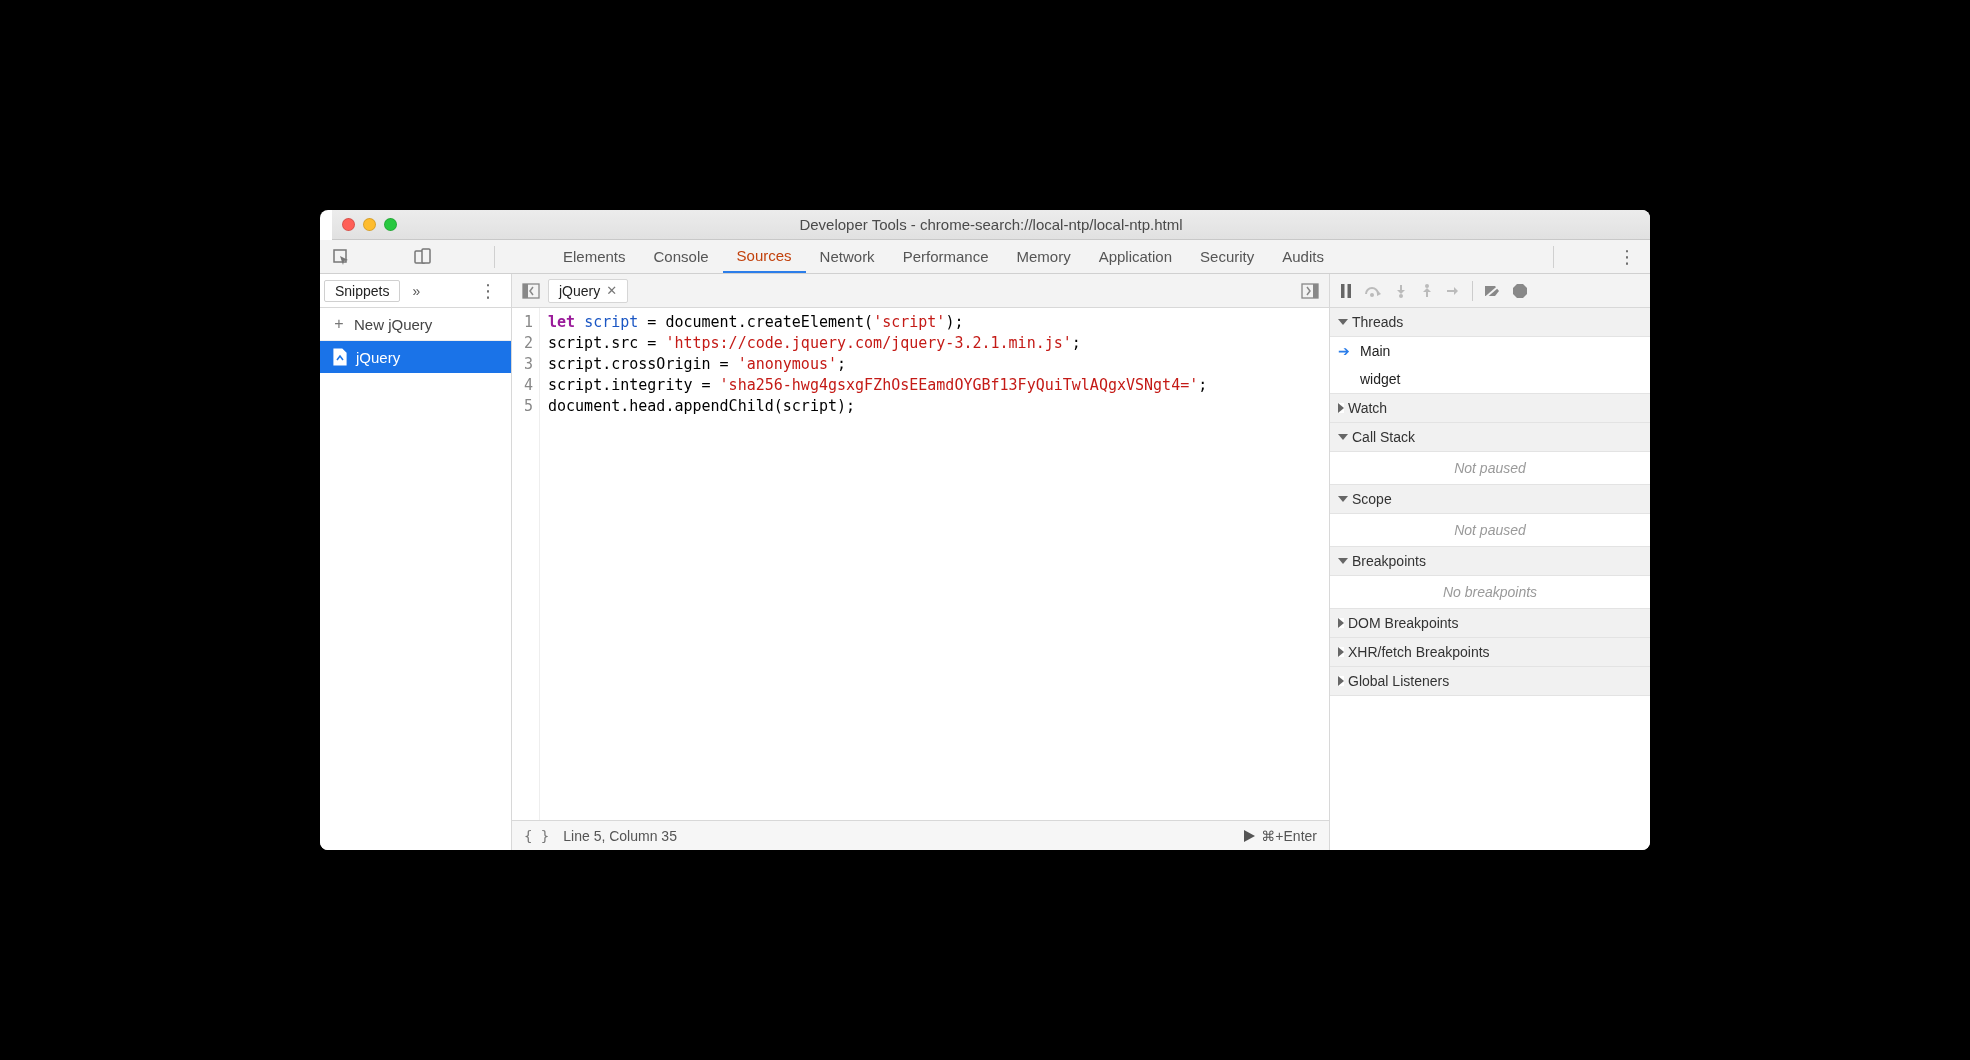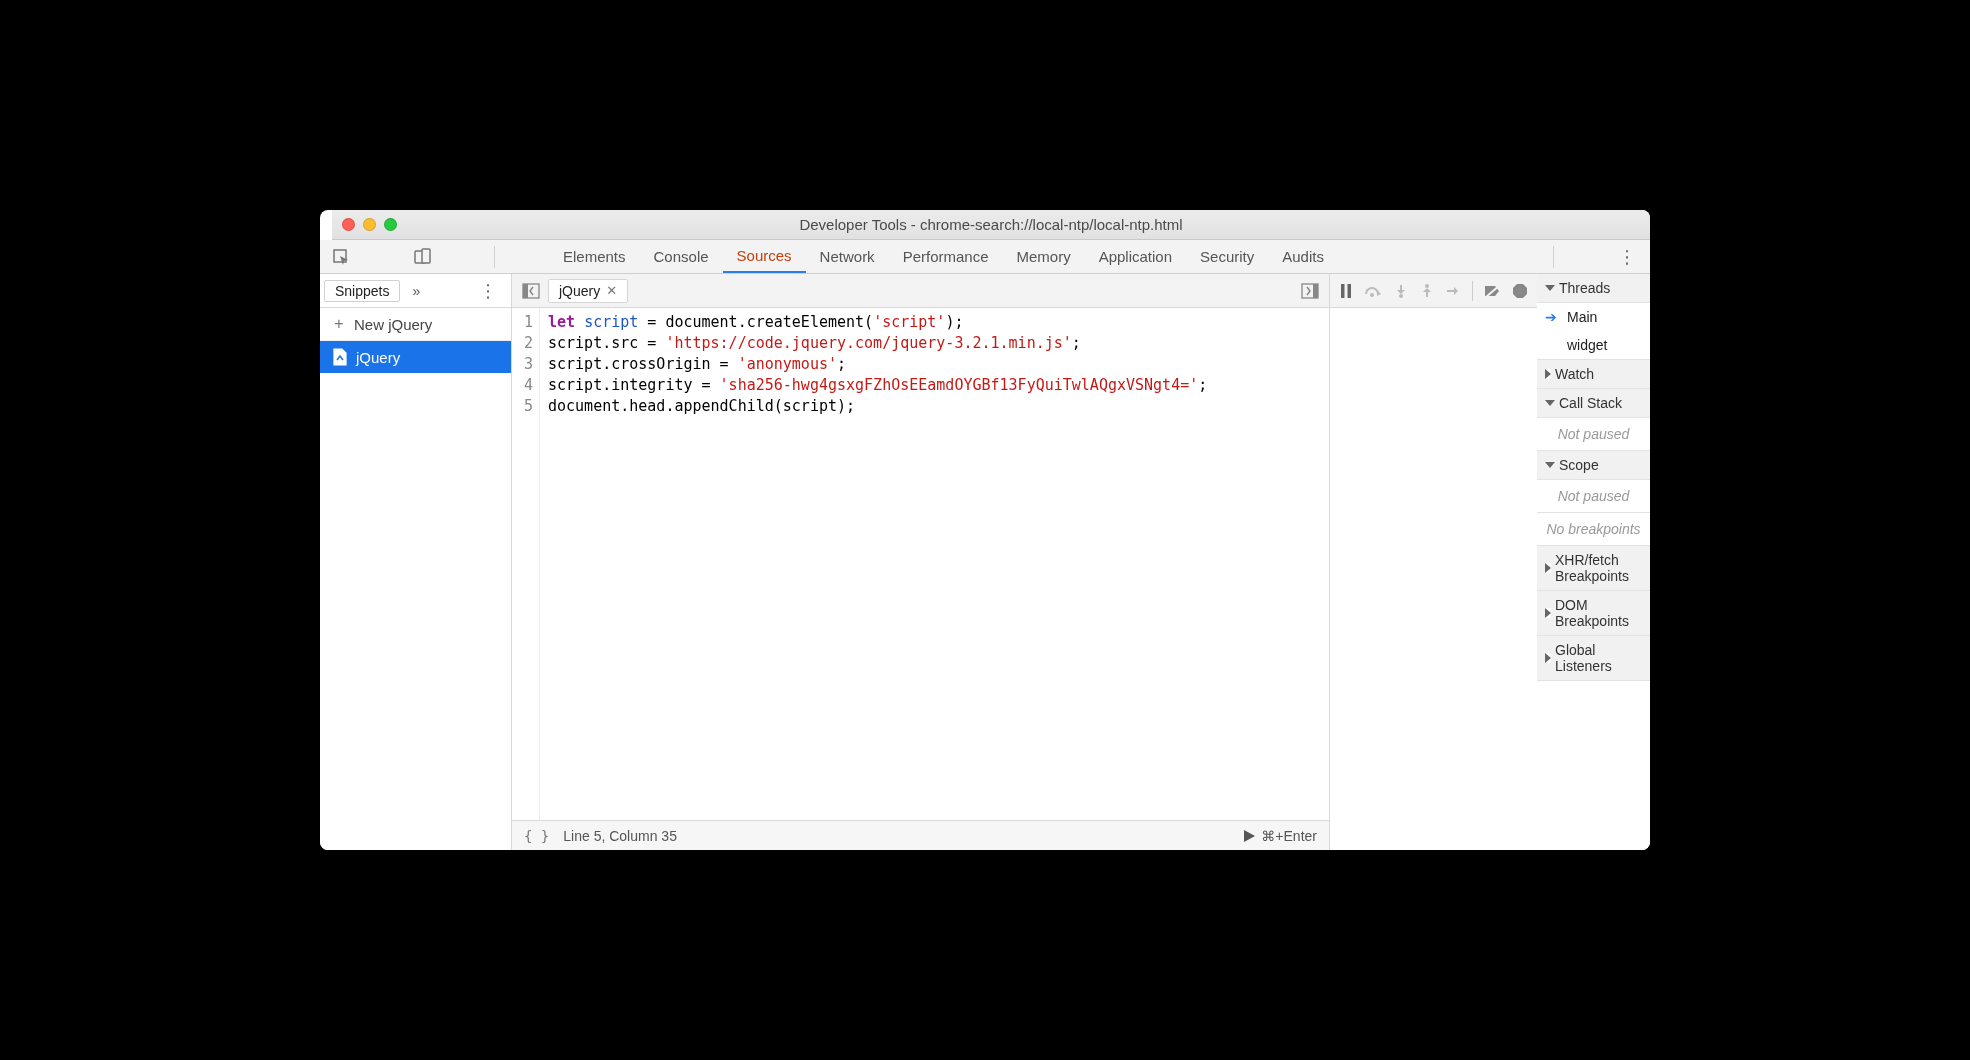--- a/index.html
+++ b/index.html
@@ -68,21 +68,21 @@
   .ed-toggle { padding:2px 4px;}
   .file-tab { display:flex; align-items:center; gap:6px; padding:3px 10px; border:1px solid #d6d6d6; background:#fff; border-radius:2px; font-size:14px;}
   .close-x { color:#777; font-size:13px;}
   .ed-body { flex:1; display:flex; overflow:hidden; font-family: Menlo, Consolas, monospace; font-size:15px; background:#fff;}
   .gutter { width:28px; text-align:right; color:#888; background:#fff; padding:4px 6px 4px 0; border-right:1px solid #eee; line-height:21px;}
   .code { padding:4px 8px; white-space:pre; line-height:21px; color:#000;}
   .kw{color:#9a1b9a;font-weight:bold;} .var{color:#1a56c4;} .str{color:#c41a16;}
   .ed-status { height:30px; border-top:1px solid #d8d8d8; display:flex; align-items:center; padding:0 12px; gap:14px; font-size:14px; color:#555; background:#f6f6f6;}
   .ed-status .spacer{flex:1;}
   
-  .right { width:320px; display:flex; flex-direction:row; font-size:14px; background:#fff;}
+  .right { width:320px; display:flex; flex-direction:column; font-size:14px; background:#fff;}
   .dbg-bar { height:34px; border-bottom:1px solid #d8d8d8; display:flex; align-items:center; gap:12px; padding:0 10px; background:#f3f3f3;}
   .dbg-bar .ic{ color:#888; }
   .dbg-bar .sep{ width:1px; height:20px; background:#ccc; }
   .panel-h { display:flex; align-items:center; gap:4px; padding:6px 8px; border-bottom:1px solid #e3e3e3; background:#f1f1f1; font-size:14px; color:#333;}
   .tri { width:0;height:0;border-left:5px solid transparent;border-right:5px solid transparent;display:inline-block;}
   .tri.down{border-top:6px solid #666;}
   .tri.right{border-top:5px solid transparent;border-bottom:5px solid transparent;border-left:6px solid #666;border-right:none;}
   .panel-body { border-bottom:1px solid #e3e3e3; }
   .row { padding:6px 10px 6px 26px; display:flex; align-items:center; gap:8px;}
   .arrow-blue{ color:#2b7de9; font-size:14px; margin-left:-18px; width:14px;}
@@ -276,30 +276,34 @@
           <div class="panel-body">
             <div class="muted">Not paused</div>
           </div>
           <div class="panel-h">
             <span class="tri down"></span>
             <span>Scope</span>
           </div>
           <div class="panel-body">
             <div class="muted">Not paused</div>
           </div>
+          <div class="panel-h">
+            <span class="tri down"></span>
+            <span>Breakpoints</span>
+          </div>
           <div class="panel-body">
             <div class="muted">No breakpoints</div>
           </div>
           <div class="panel-h">
             <span class="tri right"></span>
+            <span>DOM Breakpoints</span>
+          </div>
+          <div class="panel-h">
+            <span class="tri right"></span>
             <span>XHR/fetch Breakpoints</span>
-          </div>
-          <div class="panel-h">
-            <span class="tri right"></span>
-            <span>DOM Breakpoints</span>
           </div>
           <div class="panel-h">
             <span class="tri right"></span>
             <span>Global Listeners</span>
           </div>
         </div>
     </div>
   </div>
 </div>
 

